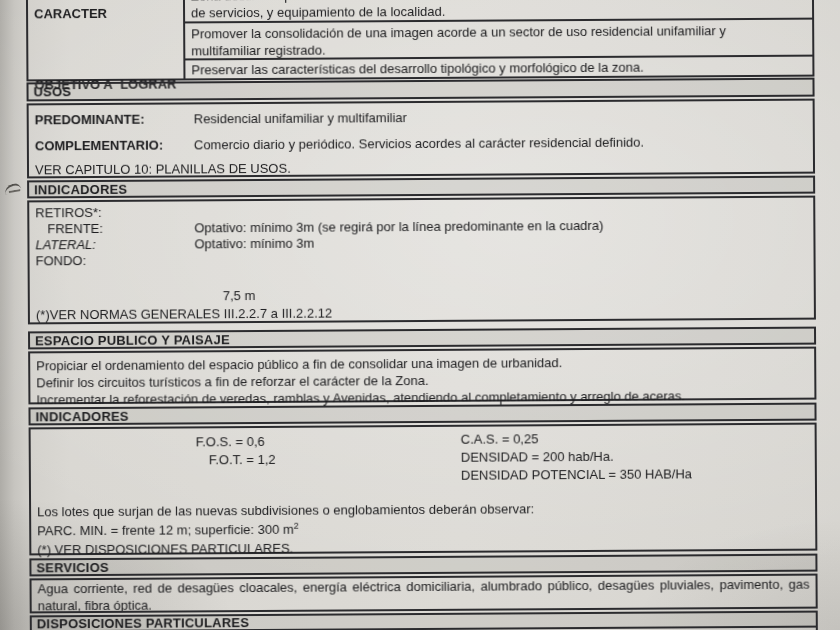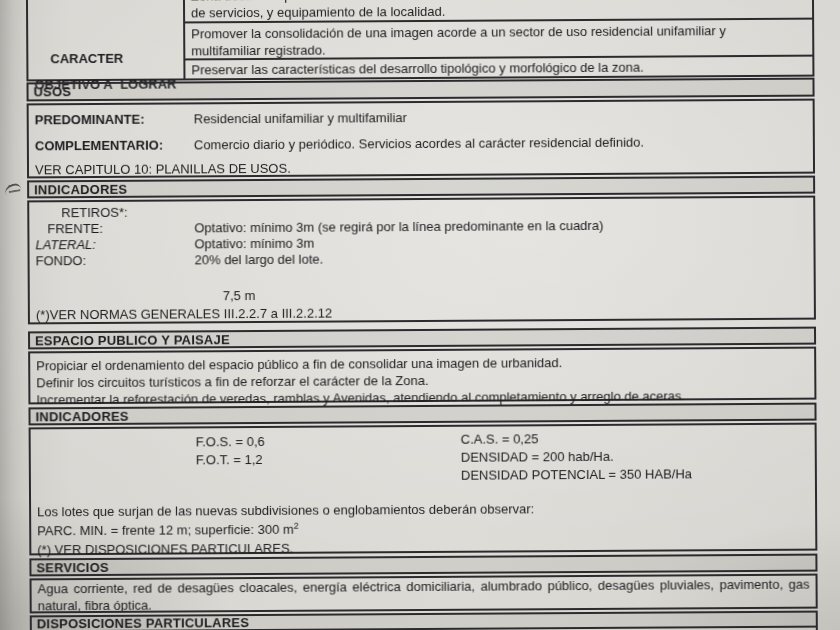--- a/index.html
+++ b/index.html
@@ -63,21 +63,21 @@
 <body>
 
 <div class="photo">
   <div class="pen-mark"></div>
   <div class="pen-mark2"></div>
 
   <div class="sheet">
 
     <div class="sec blockA">
       <div class="blockA-left">
-        <div class="abs lbl" style="left:22px; top:19px;margin-top:45px;">CARACTER</div>
+        <div class="abs lbl" style="left:6px; top:19px;">CARACTER</div>
         <div class="abs lbl objetivo-row" style="left:6px; right:7px; top:58px; white-space:nowrap;">
           <span>OBJETIVO A</span>
           <span>LOGRAR</span>
         </div>
       </div>
       <div class="blockA-right">
         <div class="r r1">
           <div>Zona destinada pre…</div>
           <div>de servicios, y equipamiento de la localidad.</div>
         </div>
@@ -99,46 +99,45 @@
       <span class="abs" style="left:165px; top:6px;">Residencial unifamiliar y multifamiliar</span>
       <span class="abs lbl" style="left:6px; top:32px;">COMPLEMENTARIO:</span>
       <span class="abs" style="left:165px; top:32px;">Comercio diario y periódico. Servicios acordes al carácter residencial definido.</span>
       <span class="abs" style="left:6px; top:56px;">VER CAPITULO 10: PLANILLAS DE USOS.</span>
     </div>
 
     <div class="sec hdr" style="top:178px; height:18px;">
       <span>INDICADORES</span>
     </div>
     <div class="sec" style="top:198px; height:124px;">
-      <span class="abs" style="left:6px; top:2px;margin-left:26px;">RETIROS*:</span>
+      <span class="abs" style="left:6px; top:2px;">RETIROS*:</span>
       <span class="abs" style="left:6px; top:18px;margin-left:12px;">FRENTE:</span>
       <span class="abs" style="left:165px; top:18px;">Optativo: mínimo 3m (se regirá por la línea predominante en la cuadra)</span>
       <span class="abs" style="left:6px; top:34px;font-style:italic;">LATERAL:</span>
       <span class="abs" style="left:165px; top:34px;">Optativo: mínimo 3m</span>
       <span class="abs" style="left:6px; top:50px;text-align:center;">FONDO:</span>
-      <span class="abs" style="left:165px; top:50px;">20% del largo del lote.</span>
       <span class="abs" style="left:165px; top:86px;margin-left:28px;">7,5 m</span>
       <span class="abs" style="left:6px; top:104px;">(*)VER NORMAS GENERALES III.2.2.7 a III.2.2.12</span>
     </div>
 
     <div class="sec hdr" style="top:329px; height:18px;">
       <span>ESPACIO PUBLICO Y PAISAJE</span>
     </div>
     <div class="sec" style="top:349px; height:53px;">
       <span class="abs" style="left:6px; top:4px;">Propiciar el ordenamiento del espacio público a fin de consolidar una imagen de urbanidad.</span>
       <span class="abs" style="left:6px; top:21px;">Definir los circuitos turísticos a fin de reforzar el carácter de la Zona.</span>
       <span class="abs" style="left:6px; top:38px;">Incrementar la reforestación de veredas, ramblas y Avenidas, atendiendo al completamiento y arreglo de aceras.</span>
     </div>
 
     <div class="sec hdr" style="top:405px; height:18px;">
       <span>INDICADORES</span>
     </div>
     <div class="sec" style="top:425px; height:128px;">
       <span class="abs" style="left:165px; top:5px;">F.O.S. = 0,6</span>
-      <span class="abs" style="left:165px; top:23px;">F.O.T. = 1,2</span>
+      <span class="abs" style="left:178px; top:23px;">F.O.T. = 1,2</span>
       <span class="abs" style="left:430px; top:4px;">C.A.S. = 0,25</span>
       <span class="abs" style="left:430px; top:22px;">DENSIDAD = 200 hab/Ha.</span>
       <span class="abs" style="left:430px; top:40px;">DENSIDAD POTENCIAL = 350 HAB/Ha</span>
       <span class="abs" style="left:6px; top:74px;">Los lotes que surjan de las nuevas subdivisiones o englobamientos deberán observar:</span>
       <span class="abs" style="left:6px; top:93px;">
         <span>PARC. MIN. = frente 12 m; superficie: 300 m</span><sup>2</sup>
       </span>
       <span class="abs" style="left:6px; top:112px;">(*) VER DISPOSICIONES PARTICULARES.</span>
     </div>
 

